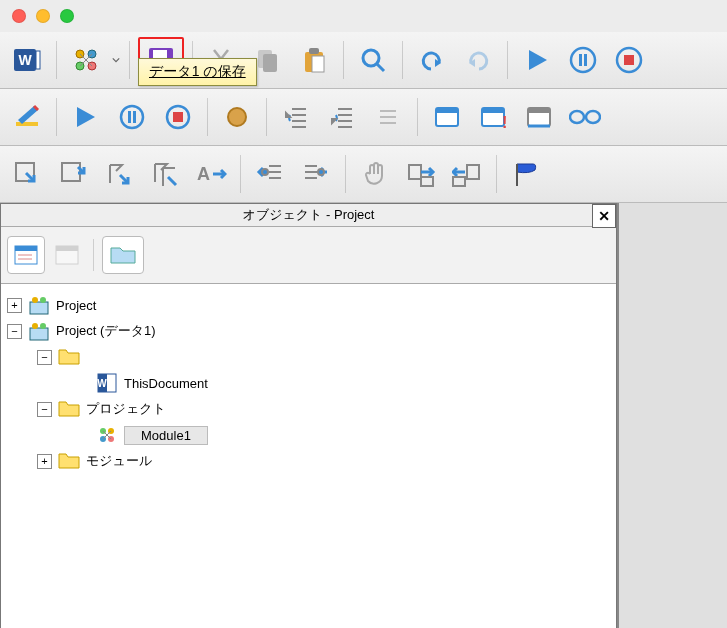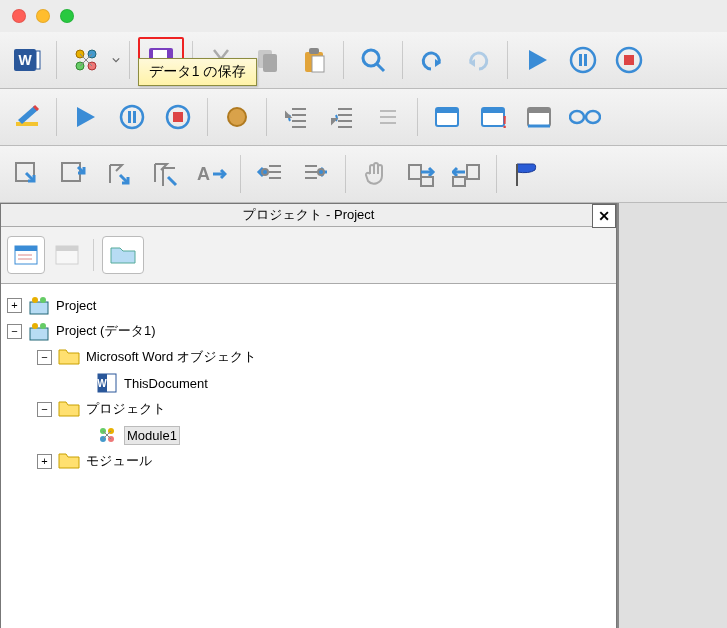--- a/index.html
+++ b/index.html
@@ -68,20 +68,21 @@
   .tooltip {
     position: absolute;
     left: 138px;
     top: 58px;
     background: linear-gradient(#fff9d9,#fff3a8);
     border: 1px solid #8c8c40;
     padding: 4px 10px;
     font-size: 14px;
     z-index: 10;
     box-shadow: 1px 1px 2px rgba(0,0,0,0.2);
+    text-decoration: underline;
   }
 
   
   .workarea {
     display:flex;
     height: calc(628px - 32px - 56px - 56px - 56px);
   }
   .project-panel {
     width: 615px;
     border: 1px solid #777;
@@ -134,21 +135,21 @@
     border:1px solid #888;
     display:flex; align-items:center; justify-content:center;
     font-size:11px; line-height:1; background:#fff;
     cursor:pointer;
   }
   .icon-slot { width:22px; height:22px; display:flex; align-items:center; justify-content:center; }
   .node-label { }
   .selected-node {
     background:#e7e7e7;
     border:1px solid #bbb;
-    padding: 1px 2px;
+    padding: 1px 16px;
   }
   .indent-1 { padding-left: 30px; }
   .indent-2 { padding-left: 70px; }
 
   .sidebar-right {
     flex:1;
     background:#e0e0e0;
     border-left: 2px solid #888;
   }
 </style>
@@ -443,21 +444,21 @@
         <path d="M6 24 L6 4 L22 4 Q26 4 24 10 Q18 14 6 12" fill="#2a5cd6" stroke="#1a3a96"></path>
         <line x1="6" y1="4" x2="6" y2="26" stroke="#555" stroke-width="2"></line>
       </svg>
   </div>
 </div>
 
 <div class="workarea">
 
   <div class="project-panel">
     <div class="panel-header">
-      <span>プロジェクト - Project</span>
+      <span>オブジェクト - Project</span>
       <div class="close-x">
           <span>✕</span>
         </div>
     </div>
 
     <div class="panel-toolbar">
       <div class="tb-btn" style="width:36px;height:36px;border:1px solid #bbb;background:#fff">
         <svg width="26" height="22">
             <rect x="2" y="2" width="22" height="18" fill="#fff" stroke="#3a8cd6"></rect>
             <rect x="2" y="2" width="22" height="5" fill="#3a8cd6"></rect>
@@ -511,21 +512,20 @@
 
       <div class="node indent-1">
         <div class="plusminus">
             <span>−</span>
           </div>
         <span class="icon-slot">
           <svg width="22" height="18">
               <path d="M1 5 L1 16 L21 16 L21 5 L10 5 L8 2 L1 2 Z" fill="#ffe070" stroke="#c9a000"></path>
             </svg>
         </span>
-        <span class="node-label">Microsoft Word オブジェクト</span>
       </div>
 
       <div class="node indent-2">
         <span style="width:13px"></span>
         <span class="icon-slot">
           <svg width="20" height="20">
               <rect x="1" y="1" width="18" height="18" fill="#fff" stroke="#2a579a"></rect>
               <rect x="1" y="1" width="9" height="18" fill="#2a579a"></rect>
               <text x="5" y="14" font-size="10" font-weight="bold" text-anchor="middle" fill="#fff">W</text>
             </svg>

